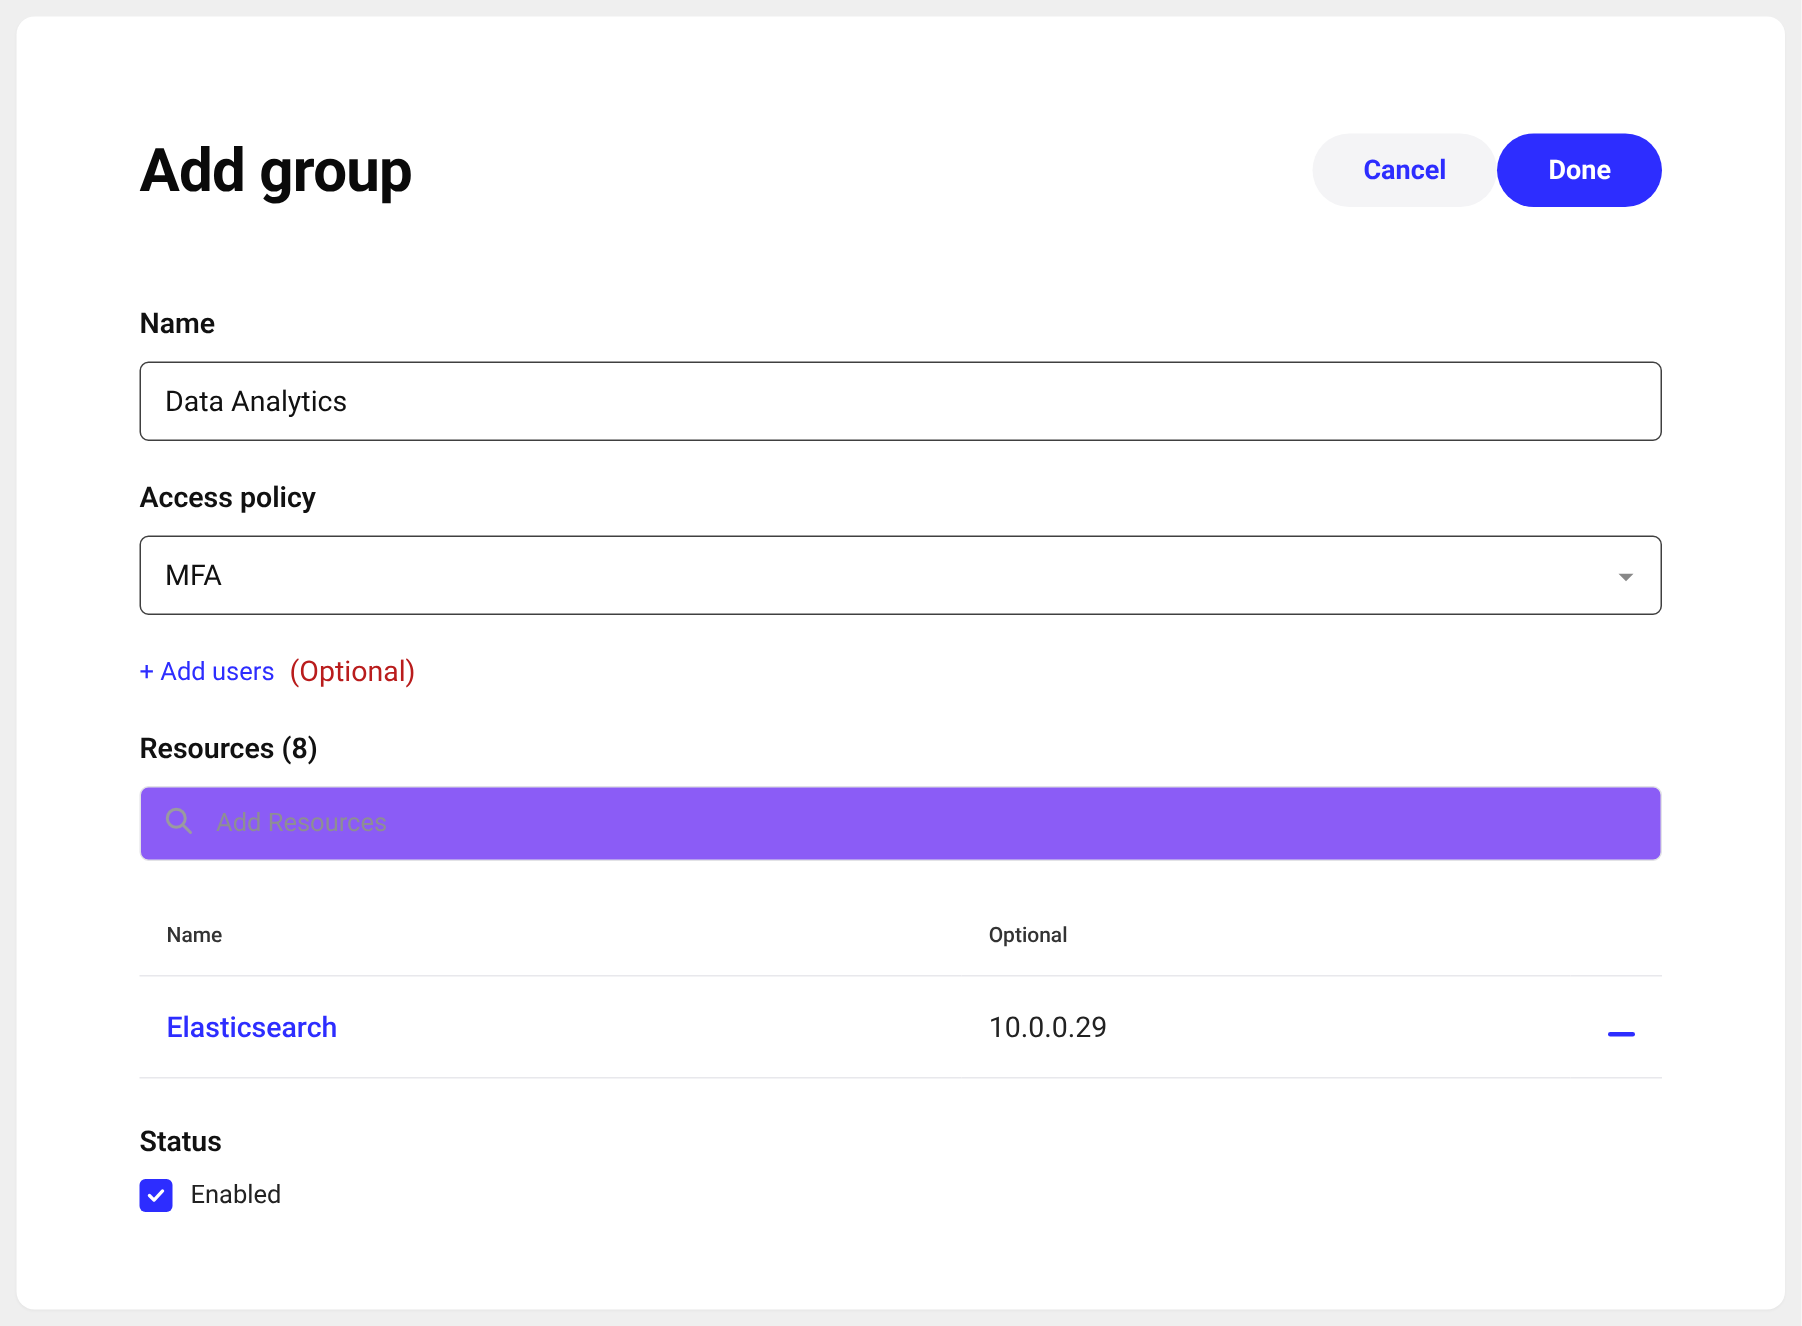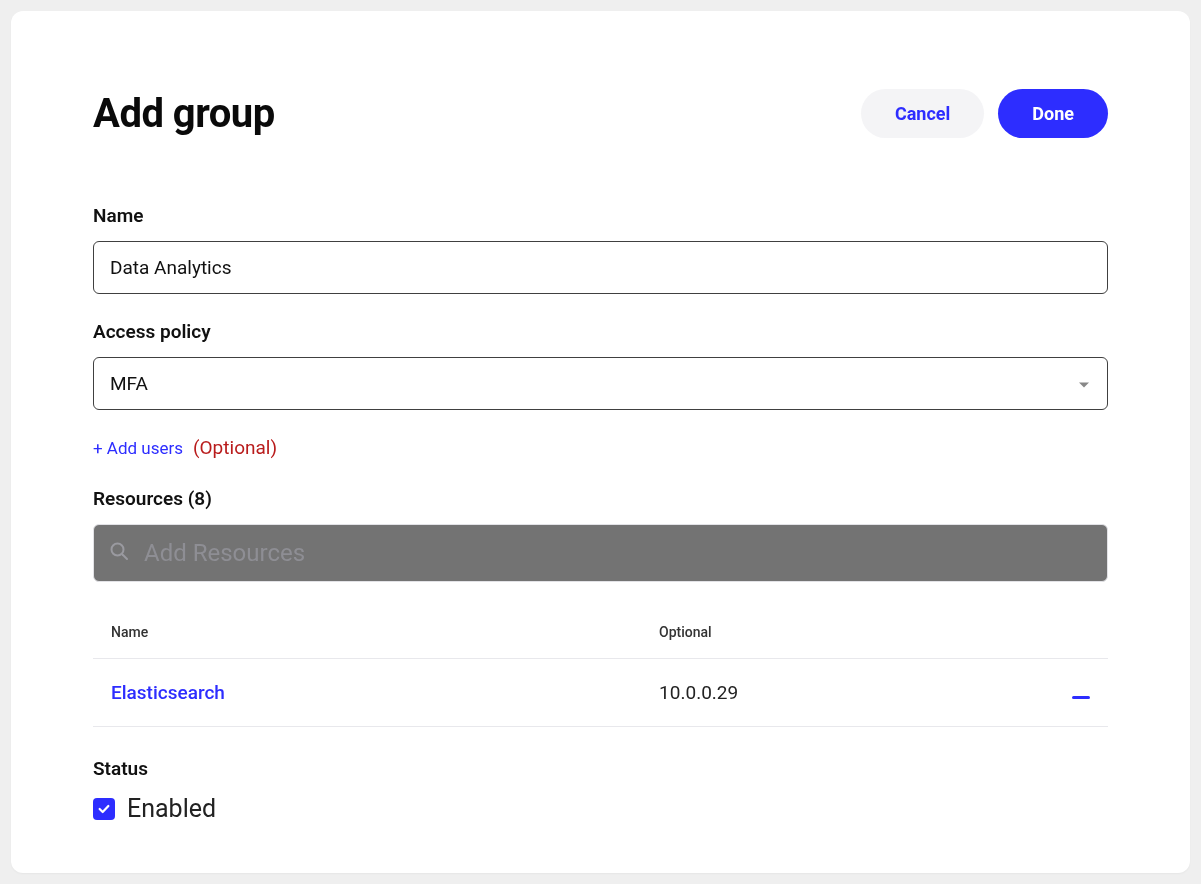--- a/index.html
+++ b/index.html
@@ -25,21 +25,20 @@
     margin-bottom: 66px;
   }
   .title {
     font-size: 40px;
     font-weight: 700;
     color: #0a0a0a;
     letter-spacing: -0.5px;
   }
   .actions {
     display: flex;
-    gap: 14px;
   }
   .btn {
     border: none;
     cursor: pointer;
     font-size: 18px;
     font-weight: 700;
     padding: 14px 34px;
     border-radius: 999px;
     font-family: inherit;
   }
@@ -108,27 +107,27 @@
   }
   .search-icon {
     position: absolute;
     left: 16px;
     top: 50%;
     transform: translateY(-50%);
     color: #9a9aa0;
   }
   .search-input {
     width: 100%;
-    font-size: 24px;
+    font-size: 17px;
     padding: 14px 16px 14px 50px;
     border: 1px solid #e2e2e6;
     border-radius: 6px;
     font-family: inherit;
     outline: none;
-    background: #737373;
+    background: #8b5cf6;
     color: #111;
   }
   .search-input::placeholder { color: #8e8e94; }
   .table { width: 100%; border-collapse: collapse; }
   .table th {
     text-align: left;
     font-size: 14px;
     font-weight: 500;
     color: #333;
     padding: 18px 18px 18px 18px;
@@ -173,21 +172,21 @@
     background: #2d2dff;
     border-radius: 4px;
     display: flex;
     align-items: center;
     justify-content: center;
     cursor: pointer;
     flex-shrink: 0;
   }
   .checkbox svg { width: 14px; height: 14px; }
   .check-label {
-    font-size: 25px;
+    font-size: 17px;
     color: #222;
   }
   .col-name { width: 54%; }
   .col-res { width: 40%; }
   .col-act { width: 6%; }
 </style>
 </head>
 <body>
 
 <div class="card">

